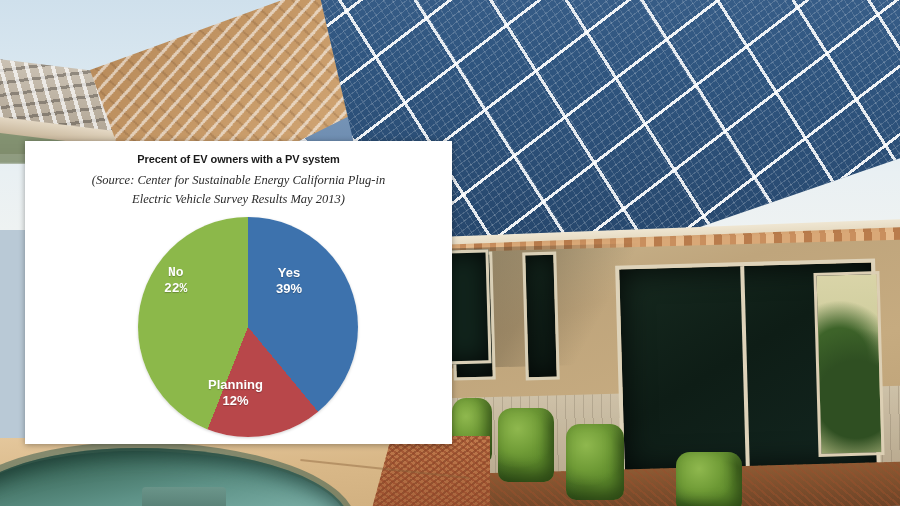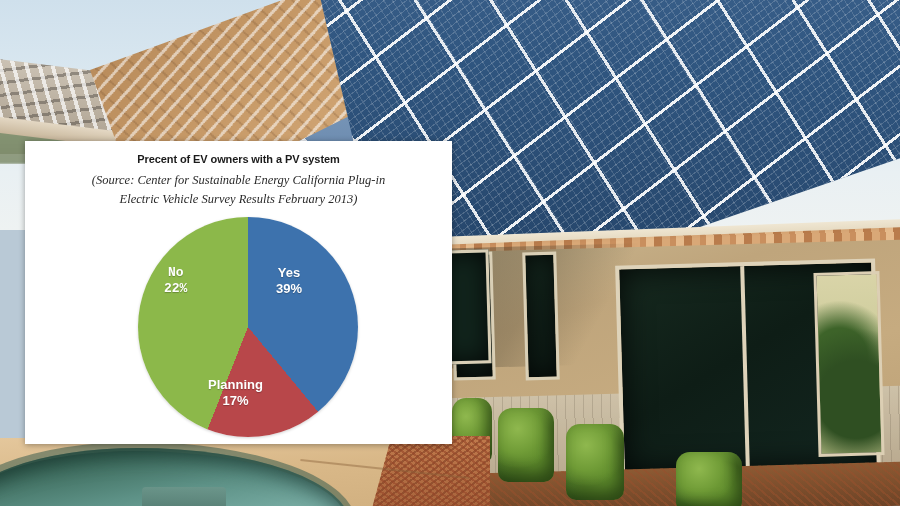--- a/index.html
+++ b/index.html
@@ -380,36 +380,36 @@
 
     <div class="photo-blur"></div>
   </div>
 
   <div class="card">
 
     <div class="card-title">Precent of EV owners with a PV system</div>
 
     <div class="card-sub">
       <div>(Source: Center for Sustainable Energy California Plug-in</div>
-      <div>Electric Vehicle Survey Results February 2013)</div>
+      <div>Electric Vehicle Survey Results May 2013)</div>
     </div>
 
     <div class="pie-wrap">
       <div class="pie" id="pie" style="background: conic-gradient(rgb(61, 114, 173) 0deg, rgb(61, 114, 173) 140.4deg, rgb(184, 71, 74) 140.4deg, rgb(184, 71, 74) 201.6deg, rgb(140, 184, 74) 201.6deg, rgb(140, 184, 74) 360deg);"></div>
 
       <div class="slice-label lbl-yes">
         <span>Yes</span>
         <span class="pct">39%</span>
       </div>
 
       <div class="slice-label lbl-no">
         <span>No</span>
         <span class="pct">22%</span>
       </div>
 
       <div class="slice-label lbl-plan">
         <span>Planning</span>
-        <span class="pct">17%</span>
+        <span class="pct">12%</span>
       </div>
     </div>
 
   </div>
 </div>
 
 </body></html>

